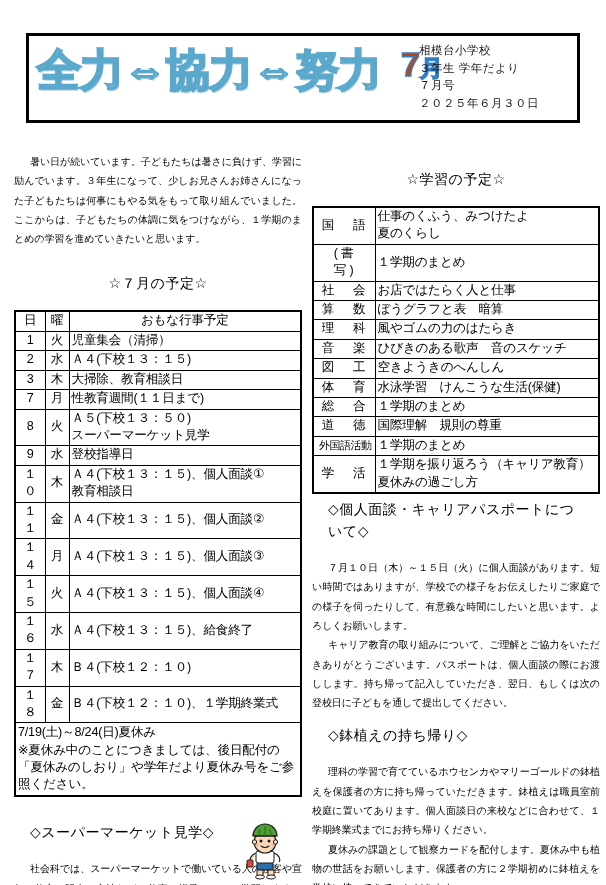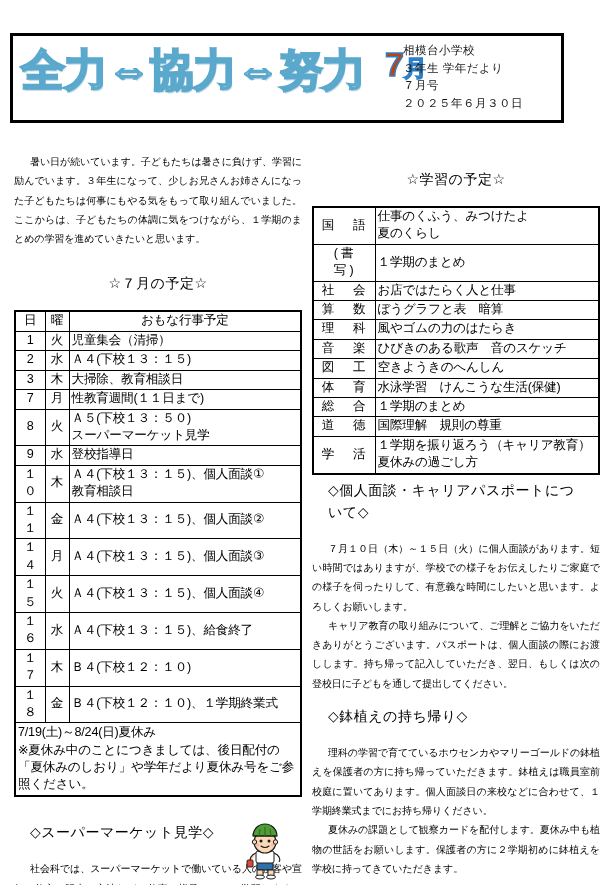--- a/index.html
+++ b/index.html
@@ -12,21 +12,21 @@
     height: 885px;
     font-family: "Liberation Sans", "DejaVu Sans", sans-serif;
     color: #000000;
     overflow: hidden;
     position: relative;
   }
 
   
   .masthead {
     position: absolute;
-    left: 10px;
+    left: 26px;
     top: 33px;
     width: 554px;
     height: 90px;
     border: 3px solid #000000;
     background: #ffffff;
     box-sizing: border-box;
   }
   .masthead-inner {
     position: relative;
     width: 100%;
@@ -319,20 +319,24 @@
         </tr>
       <tr>
           <td class="sub">総　合</td>
           <td class="con">１学期のまとめ</td>
         </tr>
       <tr>
           <td class="sub">道　徳</td>
           <td class="con">国際理解　規則の尊重</td>
         </tr>
       <tr>
+          <td class="sub narrow">外国語活動</td>
+          <td class="con">１学期のまとめ</td>
+        </tr>
+      <tr>
           <td class="sub">学　活</td>
           <td class="con" style="white-space: pre-line; margin-left: 30px;">１学期を振り返ろう（キャリア教育）
 夏休みの過ごし方</td>
         </tr>
     </tbody>
   </table>
 
   <p class="section-head left-head" style="margin-top:4px;">◇個人面談・キャリアパスポートについて◇</p>
   <p class="body-text indent">７月１０日（木）～１５日（火）に個人面談があります。短い時間ではありますが、学校での様子をお伝えしたりご家庭での様子を伺ったりして、有意義な時間にしたいと思います。よろしくお願いします。</p>
   <p class="body-text indent">キャリア教育の取り組みについて、ご理解とご協力をいただきありがとうございます。パスポートは、個人面談の際にお渡しします。持ち帰って記入していただき、翌日、もしくは次の登校日に子どもを通して提出してください。</p>

